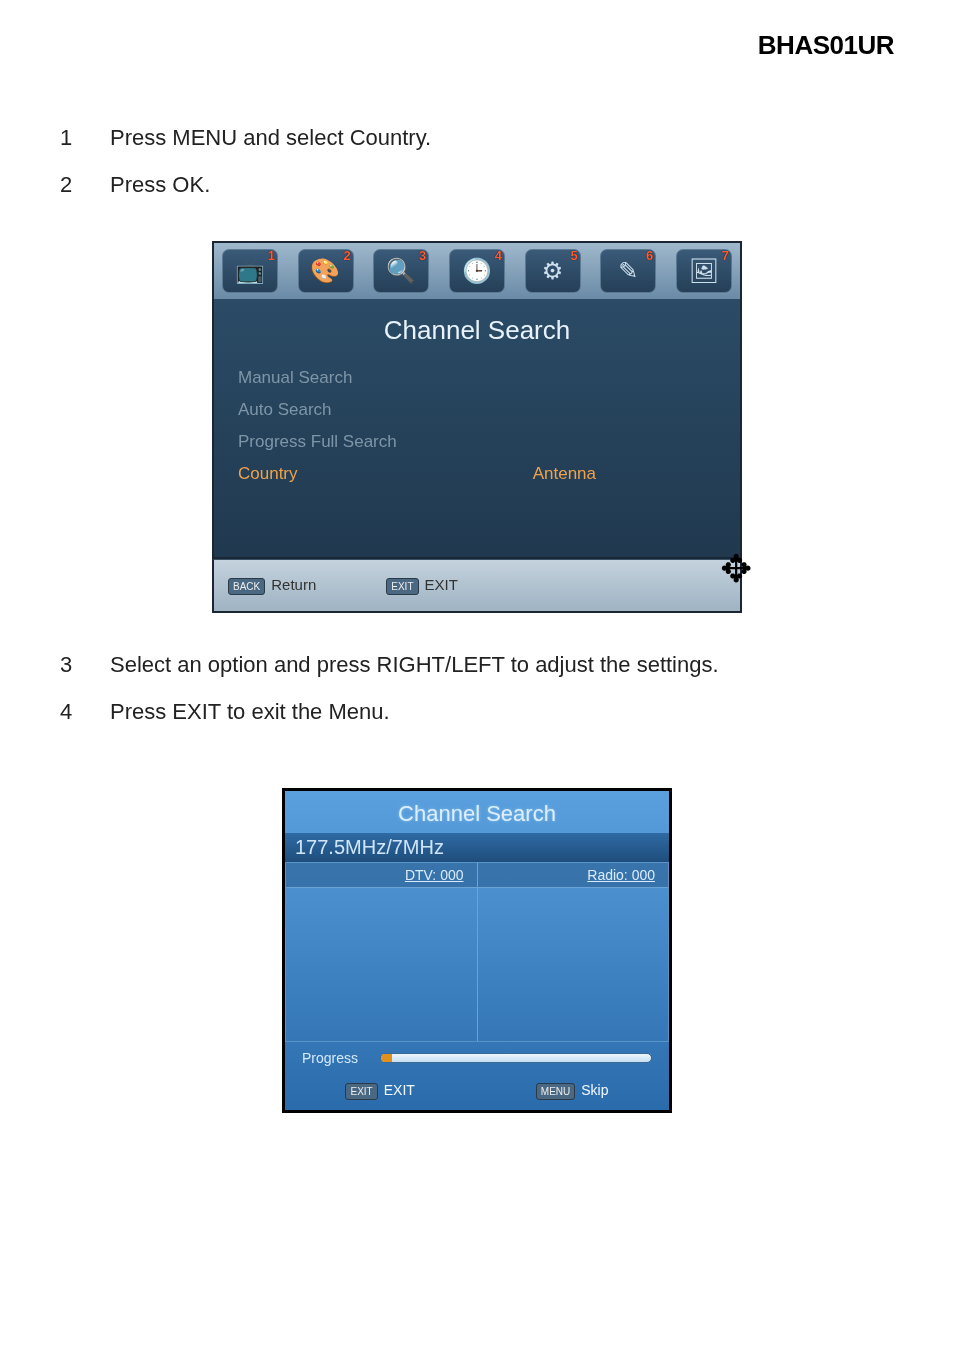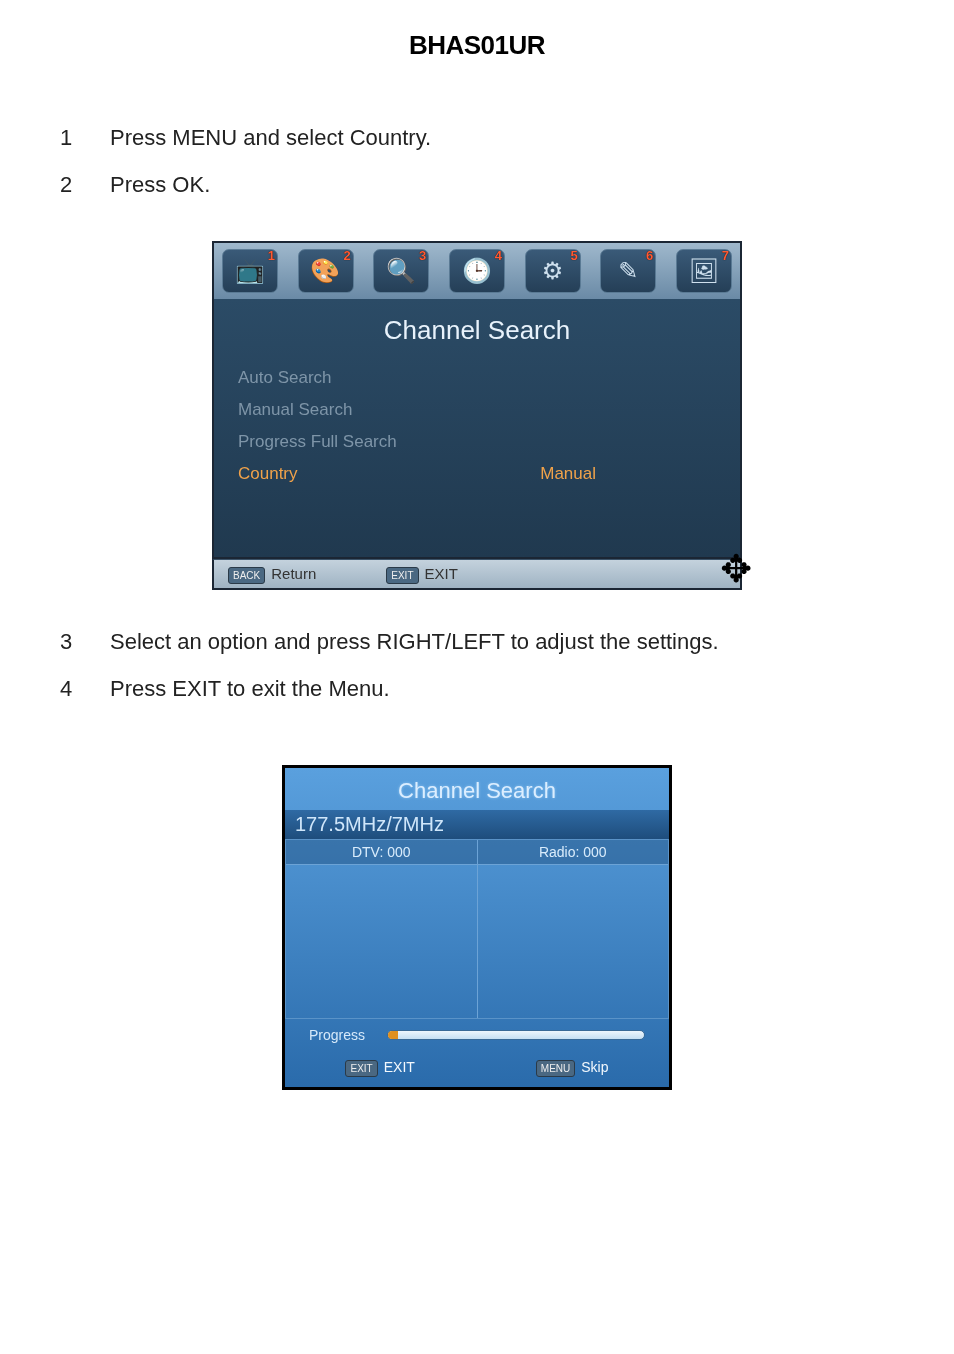--- a/index.html
+++ b/index.html
@@ -5,21 +5,21 @@
   * { box-sizing: border-box; }
   body {
     margin: 0;
     padding: 30px 60px 40px 60px;
     font-family: Arial, Helvetica, sans-serif;
     background: #fff;
     color: #000;
     width: 954px;
   }
   .header {
-    text-align: center;
+    text-align: right;
     font-weight: 900;
     font-size: 26px;
     margin-bottom: 60px;
     font-family: Arial, sans-serif;
     letter-spacing: -0.5px;
   }
   .steps { margin: 0 0 40px 0; }
   .step {
     display: flex;
     font-size: 22px;
@@ -93,21 +93,21 @@
     color: #f0a24a;
     font-size: 17px;
     padding: 6px 0;
   }
   .menurow .mval { color: #f0a24a; margin-left: auto; padding-right: 120px; }
   .menurow.dim { color: #7e95a8; }
   .shot1-footer {
     background: linear-gradient(#c4d2dd, #9fb3c3);
     border: 2px solid #1b2634;
     border-top: 1px solid #3a5268;
-    height: 31px;
+    height: 54px;
     display: flex;
     align-items: center;
     padding: 0 14px;
     gap: 70px;
     color: #333;
     font-size: 15px;
     position: relative;
   }
   .badge {
     display: inline-block;
@@ -154,31 +154,32 @@
     border: 1px solid #5a93c8;
     margin: 0;
   }
   .shot2-col {
     flex: 1;
     border-right: 1px solid #6ca3d6;
     position: relative;
   }
   .shot2-col:last-child { border-right: none; }
   .shot2-col-head {
-    text-align: center;
+    text-align: right;
     color: #d9ecfc;
     font-size: 14px;
-    padding: 4px 0;
+    padding: 4px 13px;
     border-bottom: 1px solid #6ca3d6;
     background: rgba(30,77,124,0.45);
+    text-decoration: underline;
   }
   .shot2-prog-row {
     display: flex;
     align-items: center;
-    padding: 8px 24px;
+    padding: 8px 17px;
     gap: 22px;
   }
   .shot2-prog-label { color: #d6e9fa; font-size: 14px; }
   .shot2-prog-bar {
     flex: 1;
     height: 10px;
     background: linear-gradient(#eef6fc, #c6dff2);
     border: 1px solid #3a6a96;
     border-radius: 5px;
     position: relative;
@@ -243,26 +244,26 @@
           <span class="num">6</span>
           <span>✎</span>
         </div>
       <div class="tab">
           <span class="num">7</span>
           <span>🖼</span>
         </div>
     </div>
     <div class="shot1-body">
       <div class="shot1-title">Channel Search</div>
+      <div class="menurow dim">Manual Search</div>
       <div class="menurow dim">Auto Search</div>
-      <div class="menurow dim">Manual Search</div>
       <div class="menurow dim">Progress Full Search</div>
       <div class="menurow">
         <span>Country</span>
-        <span class="mval">Manual</span>
+        <span class="mval">Antenna</span>
       </div>
     </div>
     <div class="shot1-footer">
       <span>
         <span class="badge">BACK</span><span>Return</span>
       </span>
       <span>
         <span class="badge">EXIT</span><span>EXIT</span>
       </span>
       <span class="arrows-icon">✥</span>

